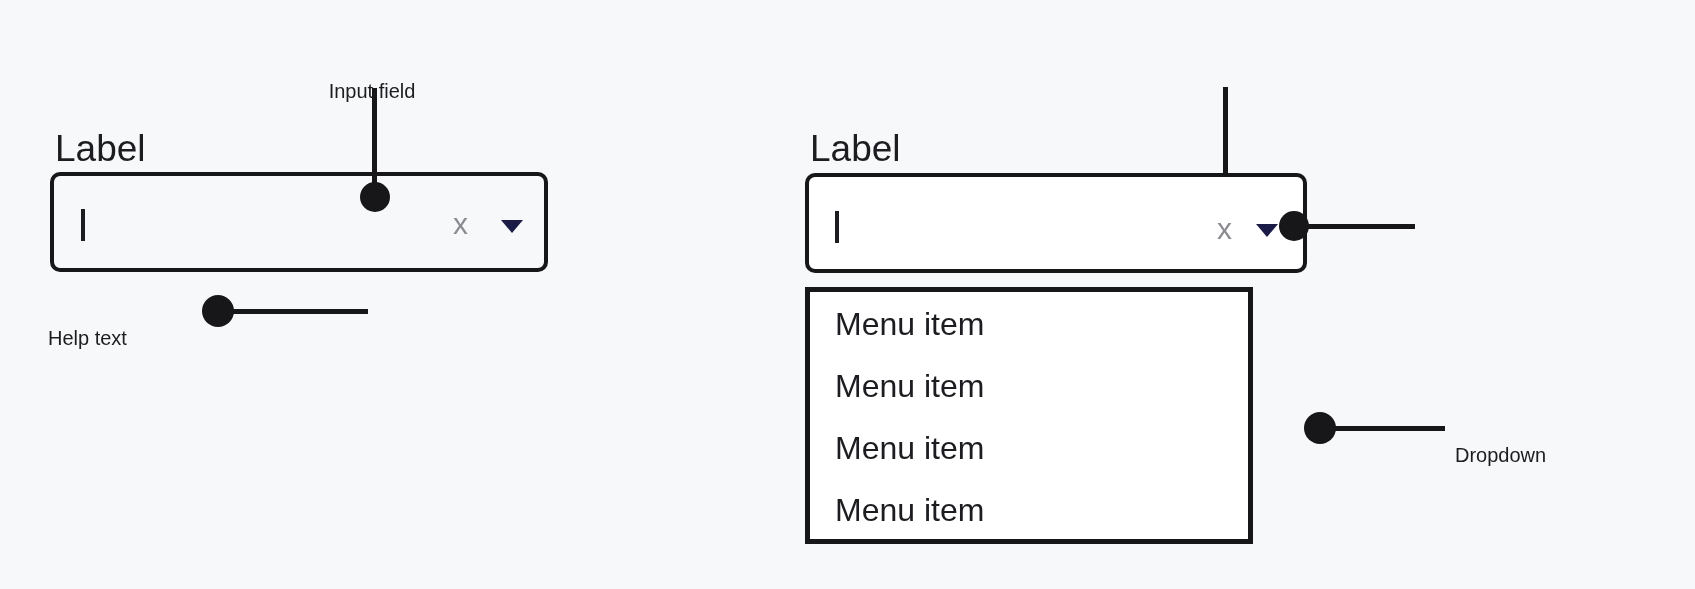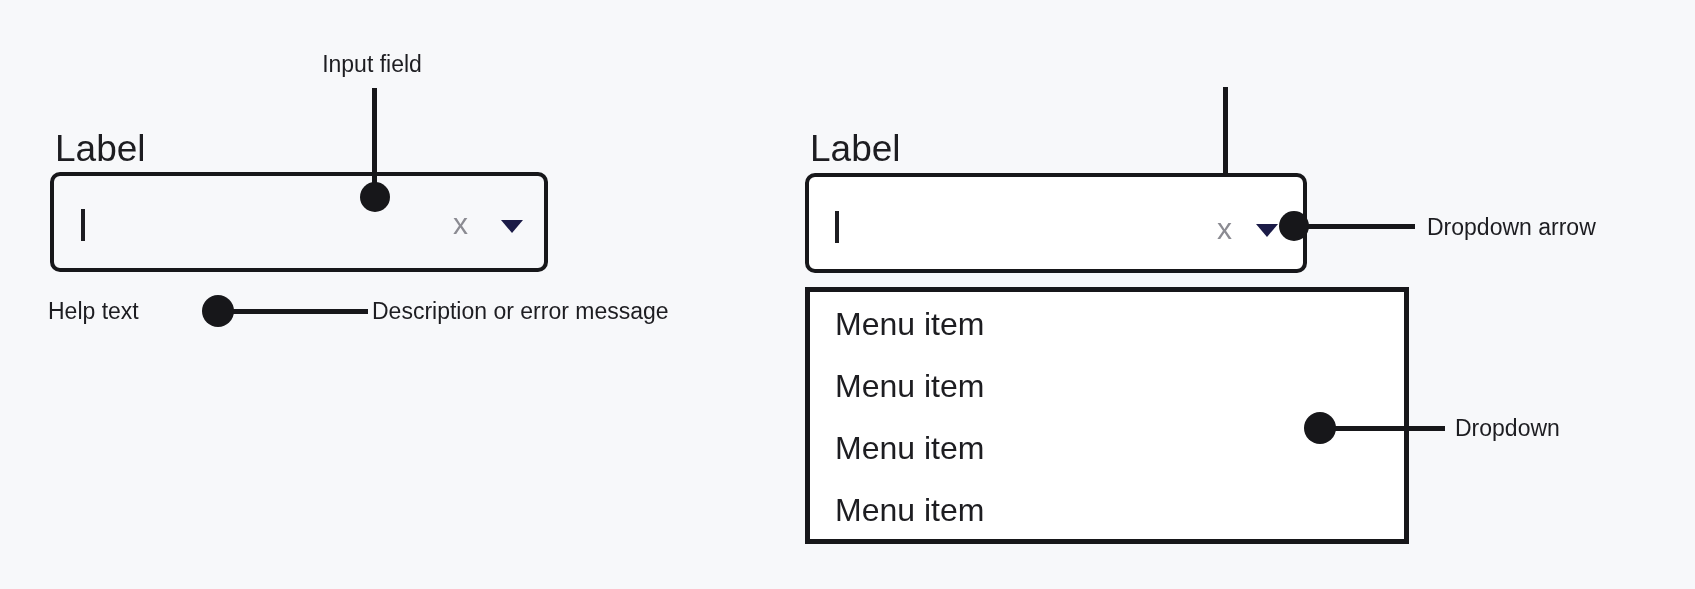--- a/index.html
+++ b/index.html
@@ -7,21 +7,21 @@
     --muted:#8b8b92; --arrow:#1b1b47;
   }
   *{margin:0;padding:0;box-sizing:border-box;}
   html,body{background:var(--bg);}
   .canvas{
     position:relative; width:1695px; height:589px; overflow:hidden;
     background:var(--bg);
     font-family:"Liberation Sans", sans-serif;
     color:var(--ink);
   }
-  .anno{position:absolute; font-size:23px; line-height:34px; color:var(--ink); white-space:nowrap;}
+  .anno{position:absolute; font-size:20px; line-height:34px; color:var(--ink); white-space:nowrap;margin-top:27px;}
   .anno.center{text-align:center;}
   .label{position:absolute; font-size:37px; line-height:38px; color:var(--ink); white-space:nowrap;}
   .leader-v{position:absolute; width:5px; background:var(--line);}
   .leader-h{position:absolute; height:5px; background:var(--line);}
   .dot{position:absolute; border-radius:50%; background:var(--line);}
   .dot.d30{width:30px;height:30px;}
   .dot.d32{width:32px;height:32px;}
   .cbox{
     position:absolute; border:4px solid var(--line); border-radius:10px;
   }
@@ -30,21 +30,21 @@
   .clear-x{
     position:absolute; font-size:30px; line-height:30px; color:var(--muted);
     font-family:"Liberation Sans", sans-serif; cursor:pointer;
   }
   .tri-down{
     position:absolute; width:0; height:0;
     border-left:11px solid transparent; border-right:11px solid transparent;
     border-top:13px solid var(--arrow); cursor:pointer;
   }
   .menu{
-    position:absolute; left:805px; top:287px; width:604px; height:257px;
+    position:absolute; left:805px; top:287px; width:448px; height:257px;
     background:var(--panel); border:5px solid var(--line); padding-top:1px;
   }
   .menu-item{
     height:62px; display:flex; align-items:center; padding-left:25px;
     font-size:32px; color:var(--ink); cursor:pointer;
   }
 </style>
 </head>
 <body>
 
@@ -58,36 +58,34 @@
 
   <div class="cbox" style="left:50px; top:172px; width:498px; height:100px;" aria-label="Label">
     <div class="cursor" style="left:27px; top:33px;"></div>
     <div class="clear-x" style="left:399px; top:33px;">x</div>
     <div class="tri-down" style="left:447px; top:44px;"></div>
   </div>
 
   <div class="anno" style="left:48px; top:294px;text-align:center;">Help text</div>
   <div class="dot d32" style="left:202px; top:295px;"></div>
   <div class="leader-h" style="left:218px; top:309px; width:150px;"></div>
-  <div class="anno" style="left:372px; top:294px;">Description or error message</div>
 
   <div class="leader-v" style="left:1223px; top:87px; height:106px;"></div>
   <div class="dot d30" style="left:1210px; top:188px;"></div>
 
   <div class="label" style="left:810px; top:130px;">Label</div>
 
   <div class="cbox filled" style="left:805px; top:173px; width:502px; height:100px;" aria-label="Label">
     <div class="cursor" style="left:26px; top:34px;"></div>
     <div class="clear-x" style="left:408px; top:37px;">x</div>
     <div class="tri-down" style="left:447px; top:47px;"></div>
   </div>
 
   <div class="dot d30" style="left:1279px; top:211px;"></div>
   <div class="leader-h" style="left:1307px; top:224px; width:108px;"></div>
-  <div class="anno" style="left:1427px; top:210px;">Dropdown arrow</div>
 
   <div class="menu">
       <div class="menu-item">Menu item</div>
       <div class="menu-item">Menu item</div>
       <div class="menu-item">Menu item</div>
       <div class="menu-item">Menu item</div>
     </div>
 
   <div class="dot d32" style="left:1304px; top:412px;"></div>
   <div class="leader-h" style="left:1334px; top:426px; width:111px;"></div>

